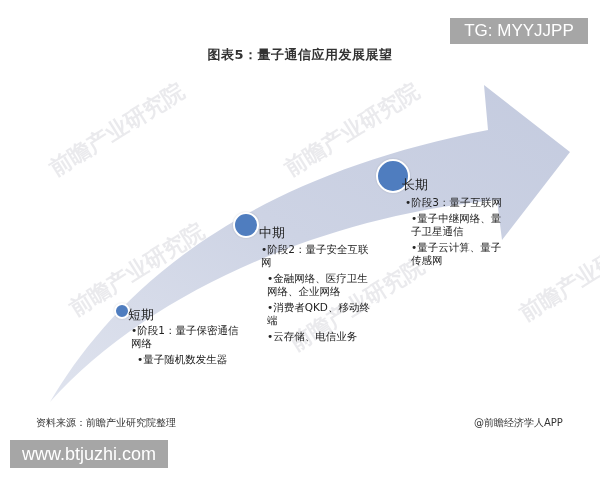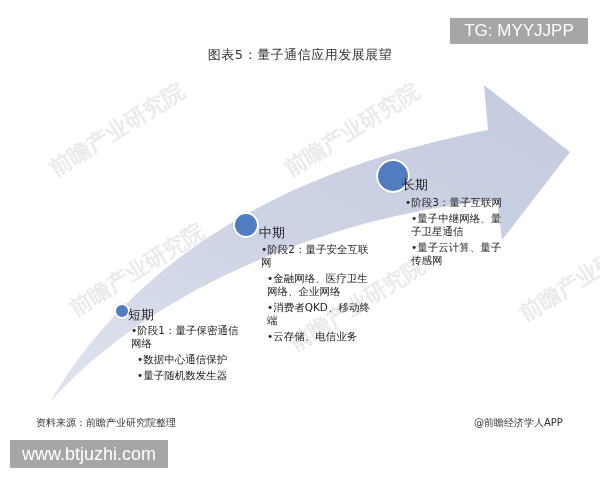--- a/index.html
+++ b/index.html
@@ -4,21 +4,21 @@
   <style>
     html, body { margin: 0; padding: 0; }
     body {
       width: 600px; height: 480px; position: relative; overflow: hidden;
       background: #ffffff;
       font-family: "DejaVu Sans", sans-serif;
       color: #222;
     }
     .title {
       position: absolute; left: 0; width: 600px; top: 46px;
-      text-align: center; font-size: 13px; font-weight: normal; color: #333;
+      text-align: center; font-size: 13px; font-weight: bold; color: #333;
       letter-spacing: 0.5px;
     }
     .tag {
       position: absolute; left: 450px; top: 12px; width: 138px; height: 26px;
       background: #a6a6a6; color: #ffffff;
       font-family: "Liberation Sans", sans-serif; font-size: 17px;
       line-height: 26px; text-align: center; margin-top: 6px;
     }
     .site {
       position: absolute; left: 10px; top: 440px; width: 158px; height: 28px;
@@ -79,21 +79,20 @@
 <div class="wm" style="left:280px;top:290px;">前瞻产业研究院</div>
 <div class="wm" style="left:510px;top:260px;">前瞻产业研究院</div>
 
 <div class="title">图表5：量子通信应用发展展望</div>
 <div class="tag">TG: MYYJJPP</div>
 
 <div class="dot" style="left:114px;top:303px;width:12px;height:12px;"></div>
 <div class="stage-label" style="left:128px;top:306px;">短期</div>
 <div class="stage-list" style="left:131px;top:324px;width:112px;">
   <div class="main b"><span>阶段1：量子保密通信网络</span></div>
-  <div class="sub b"><span>数据中心通信保护</span></div>
   <div class="sub b"><span>量子随机数发生器</span></div>
 </div>
 
 <div class="dot" style="left:233px;top:212px;width:22px;height:22px;"></div>
 <div class="stage-label" style="left:259px;top:224px;">中期</div>
 <div class="stage-list" style="left:261px;top:243px;width:112px;">
   <div class="main b"><span>阶段2：量子安全互联网</span></div>
   <div class="sub b"><span>金融网络、医疗卫生网络、企业网络</span></div>
   <div class="sub b"><span>消费者QKD、移动终端</span></div>
   <div class="sub b"><span>云存储、电信业务</span></div>

